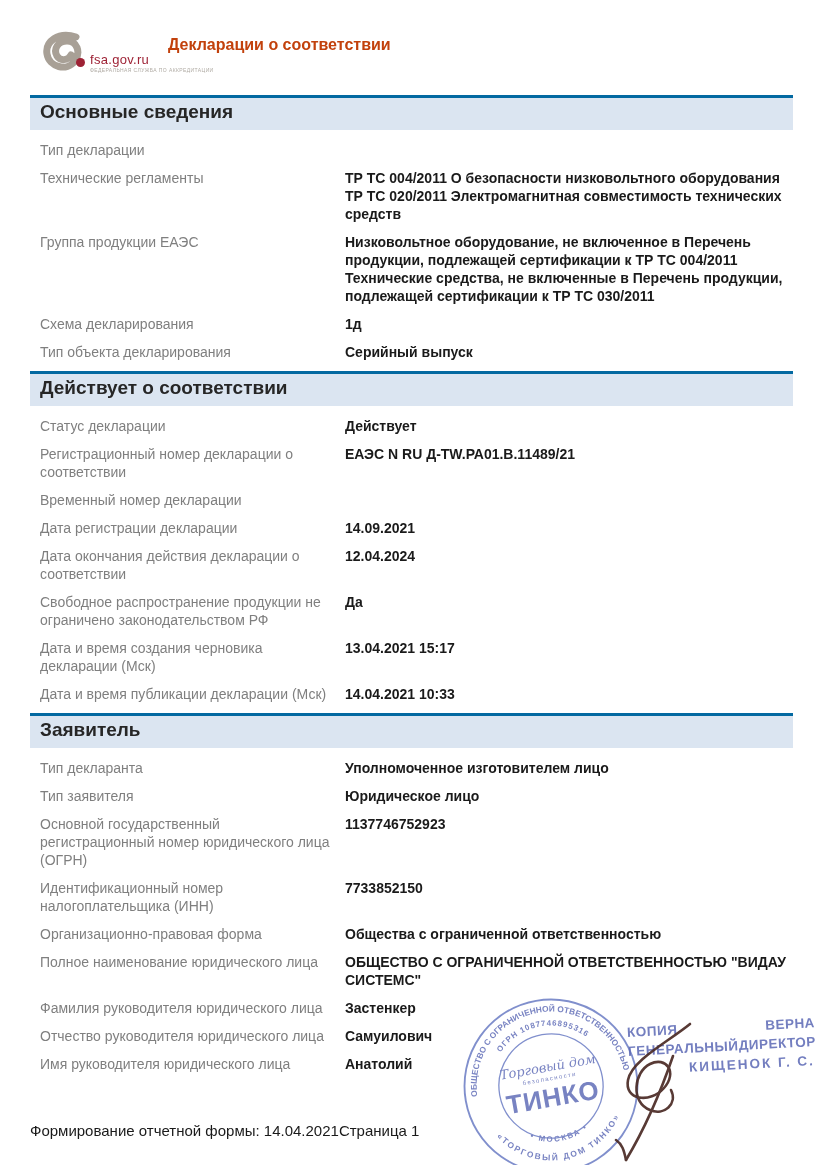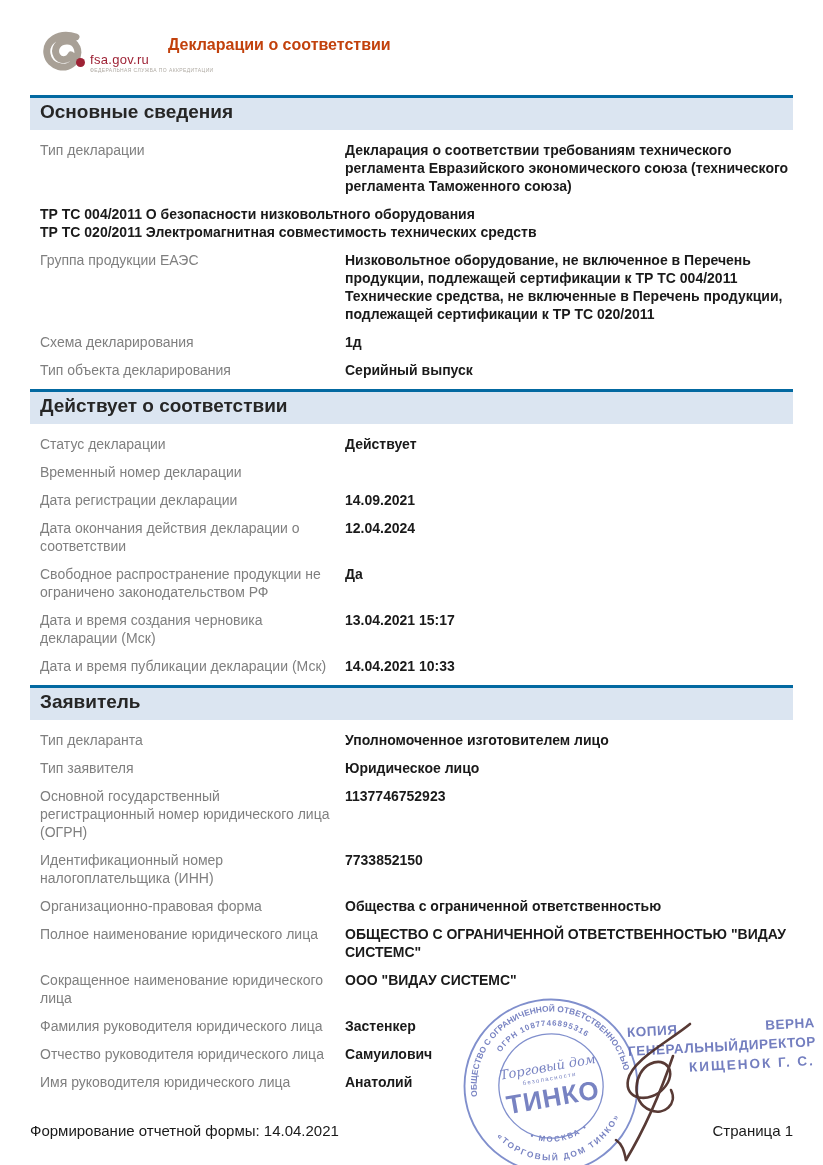--- a/index.html
+++ b/index.html
@@ -35,21 +35,21 @@
   .label {
     width:305px; flex:0 0 305px;
     font-size:14px; color:#7f7f7f; line-height:18px;
     padding-right:14px;
   }
   .value { flex:1; font-size:14px; font-weight:700; color:#1a1a1a; line-height:18px; }
   .value-line { margin:0; }
   
   .footer {
     position:absolute; left:30px; right:30px; bottom:26px;
-    display:flex; justify-content:space-between;
+    display:flex; justify-content:flex-start;
     font-size:15px; color:#1a1a1a;
   }
   
   .round-stamp { position:absolute; left:458px; top:993px; opacity:.82; pointer-events:none; }
   .copy-stamp {
     position:absolute; left:628px; top:1018px; width:188px;
     transform:rotate(-3deg);
     color:#5b68b5; font-weight:700; font-size:13.5px; line-height:19px;
     letter-spacing:.5px; opacity:.85; pointer-events:none;
   }
@@ -71,35 +71,33 @@
     <span class="logo-sub">ФЕДЕРАЛЬНАЯ СЛУЖБА ПО АККРЕДИТАЦИИ</span>
   </div>
   <div class="doc-title">Декларации о соответствии</div>
 
   <div class="content">
       <section class="section">
         <div class="section-bar">Основные сведения</div>
         <div class="rows">
           <div class="row">
             <div class="label">Тип декларации</div>
-            <div class="value">
-              <div class="value-line">Декларация о соответствии требованиям технического регламента Евразийского экономического союза (технического регламента Таможенного союза)</div>
-            </div>
-          </div>
-          <div class="row">
+          </div>
+          <div class="row">
+            <div class="label">Технические регламенты</div>
             <div class="value">
               <div class="value-line">ТР ТС 004/2011 О безопасности низковольтного оборудования</div>
               <div class="value-line">ТР ТС 020/2011 Электромагнитная совместимость технических средств</div>
             </div>
           </div>
           <div class="row">
             <div class="label">Группа продукции ЕАЭС</div>
             <div class="value">
               <div class="value-line">Низковольтное оборудование, не включенное в Перечень продукции, подлежащей сертификации к ТР ТС 004/2011</div>
-              <div class="value-line">Технические средства, не включенные в Перечень продукции, подлежащей сертификации к ТР ТС 020/2011</div>
+              <div class="value-line">Технические средства, не включенные в Перечень продукции, подлежащей сертификации к ТР ТС 030/2011</div>
             </div>
           </div>
           <div class="row">
             <div class="label">Схема декларирования</div>
             <div class="value">
               <div class="value-line">1д</div>
             </div>
           </div>
           <div class="row">
             <div class="label">Тип объекта декларирования</div>
@@ -112,20 +110,26 @@
       <section class="section">
         <div class="section-bar">Действует о соответствии</div>
         <div class="rows">
           <div class="row">
             <div class="label">Статус декларации</div>
             <div class="value">
               <div class="value-line">Действует</div>
             </div>
           </div>
           <div class="row">
+            <div class="label">Регистрационный номер декларации о соответствии</div>
+            <div class="value">
+              <div class="value-line">ЕАЭС N RU Д-TW.РА01.В.11489/21</div>
+            </div>
+          </div>
+          <div class="row">
             <div class="label">Временный номер декларации</div>
           </div>
           <div class="row">
             <div class="label">Дата регистрации декларации</div>
             <div class="value">
               <div class="value-line">14.09.2021</div>
             </div>
           </div>
           <div class="row">
             <div class="label">Дата окончания действия декларации о соответствии</div>
@@ -183,26 +187,20 @@
           <div class="row">
             <div class="label">Организационно-правовая форма</div>
             <div class="value">
               <div class="value-line">Общества с ограниченной ответственностью</div>
             </div>
           </div>
           <div class="row">
             <div class="label">Полное наименование юридического лица</div>
             <div class="value">
               <div class="value-line">ОБЩЕСТВО С ОГРАНИЧЕННОЙ ОТВЕТСТВЕННОСТЬЮ "ВИДАУ СИСТЕМС"</div>
-            </div>
-          </div>
-          <div class="row">
-            <div class="label">Сокращенное наименование юридического лица</div>
-            <div class="value">
-              <div class="value-line">ООО "ВИДАУ СИСТЕМС"</div>
             </div>
           </div>
           <div class="row">
             <div class="label">Фамилия руководителя юридического лица</div>
             <div class="value">
               <div class="value-line">Застенкер</div>
             </div>
           </div>
           <div class="row">
             <div class="label">Отчество руководителя юридического лица</div>

